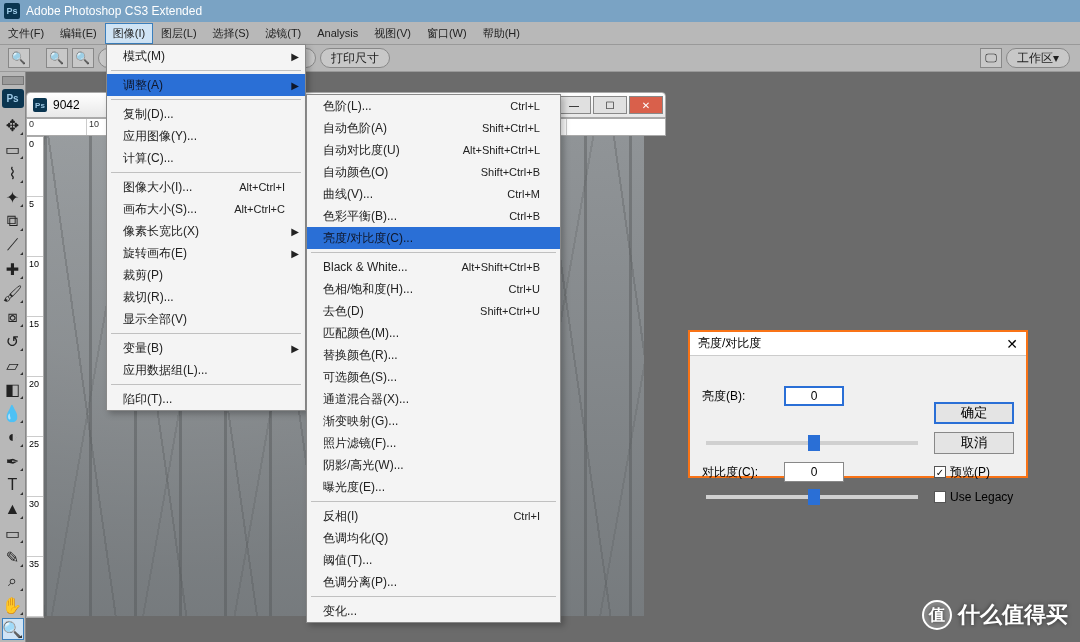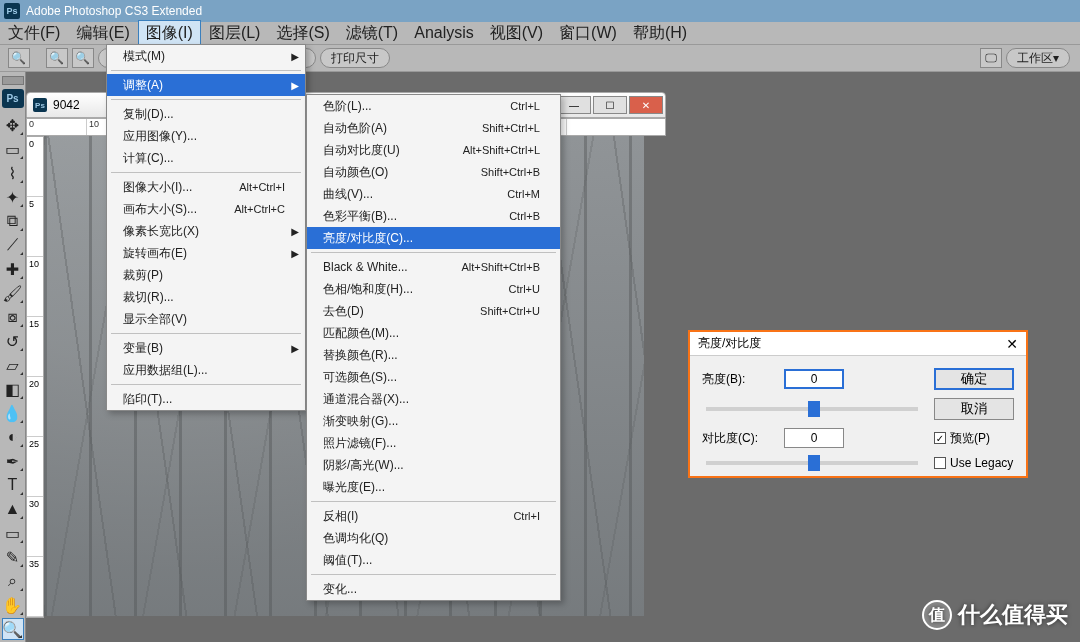--- a/index.html
+++ b/index.html
@@ -3,21 +3,21 @@
 <meta charset="utf-8">
 <style>
 * { margin:0; padding:0; box-sizing:border-box; font-family:"Microsoft YaHei","SimSun",Arial,sans-serif; }
 body { width:1080px; height:642px; background:#535353; overflow:hidden; position:relative; }
 
 
 .titlebar { height:22px; background:#7aa3c4; color:#fff; font-size:12px; display:flex; align-items:center; padding-left:4px; }
 .titlebar .ps-icon { width:16px; height:16px; background:#0a3550; display:inline-flex; align-items:center; justify-content:center; font-size:9px; font-weight:bold; margin-right:6px; color:#9cc8e5; border-radius:2px; }
 
 
-.menubar { height:22px; background:#b8b8b8; display:flex; align-items:center; font-size:16px; color:#222; }
+.menubar { height:22px; background:#b8b8b8; display:flex; align-items:center; font-size:11px; color:#222; }
 .menubar .menu-item { padding:3px 8px; cursor:default; }
 .menubar .menu-item.active { background:#d0e4f5; border:1px solid #3a7fbd; padding:2px 7px; }
 
 
 .optbar { height:28px; background:#b8b8b8; border-top:1px solid #999; border-bottom:1px solid #999; display:flex; align-items:center; font-size:12px; color:#222; }
 .optbar .btn { height:20px; border:1px solid #888; background:#c8c8c8; margin-left:4px; padding:0 10px; display:flex; align-items:center; border-radius:10px; }
 .optbar .zoom-icons { display:flex; gap:4px; margin-left:8px; }
 .optbar .zi { width:22px; height:20px; border:1px solid #888; background:#c8c8c8; display:flex; align-items:center; justify-content:center; }
 .optbar .spacer { flex:1; }
 
@@ -49,34 +49,34 @@
     linear-gradient(rgba(150,155,158,0.5),rgba(110,115,118,0.7)),
     repeating-linear-gradient(90deg, rgba(40,40,40,0.55) 0 3px, transparent 3px 45px),
     repeating-linear-gradient(82deg, rgba(30,30,30,0.35) 0 2px, transparent 2px 70px),
     repeating-linear-gradient(100deg, rgba(30,30,30,0.25) 0 2px, transparent 2px 90px),
     radial-gradient(circle at 20% 10%, rgba(255,255,255,0.15) 0 30%, transparent 60%);
 }
 
 
 .menu-pop { position:absolute; background:#f4f4f4; border:1px solid #888; box-shadow:3px 3px 6px rgba(0,0,0,0.25); font-size:12px; color:#222; z-index:100; }
 .menu-row { height:22px; display:flex; align-items:center; padding:0 20px 0 16px; position:relative; white-space:nowrap; }
-.menu-row.sel { background:#2a6fd6; color:#ffffff; }
+.menu-row.sel { background:#2a6fd6; color:#0f172a; }
 .menu-row .arrow { position:absolute; right:6px; font-size:10px; }
 .menu-row .sc { position:absolute; right:20px; font-size:11px; }
 .menu-sep { height:1px; background:#c0c0c0; margin:3px 4px; }
 
 
 .dialog { position:absolute; right:52px; top:330px; width:340px; height:148px; background:#f0f0f0; border:2px solid #f97316; font-size:12px; z-index:50; }
 .dlg-title { height:24px; background:#fff; display:flex; align-items:center; padding:0 8px; border-bottom:1px solid #ccc; }
 .dlg-title .x { margin-left:auto; font-size:14px; cursor:pointer; }
 .dlg-body { padding:12px 12px; display:grid; grid-template-columns:70px 1fr 80px; gap:8px 12px; align-items:center; }
 .dlg-body input[type=text] { width:60px; height:20px; border:1px solid #888; text-align:center; font-size:12px; }
 .dlg-body input.hl { border:2px solid #2a6fd6; }
 .dlg-btn { height:22px; border:1px solid #888; background:#e4e4e4; cursor:pointer; }
-.dlg-btn.primary { border:2px solid #2a6fd6; }
+.dlg-btn.primary { border:2px solid #2a6fd6;margin-top:34px; }
 .slider { grid-column:1/3; height:4px; background:#d0d0d0; position:relative; margin:0 4px; }
 .slider .thumb { position:absolute; top:-6px; width:12px; height:16px; background:#2a6fd6; left:48%; }
 .chk { display:flex; align-items:center; gap:4px; }
 .chk .box { width:12px; height:12px; border:1px solid #555; background:#fff; display:flex; align-items:center; justify-content:center; font-size:10px; }
 
 
 .watermark { position:absolute; right:12px; bottom:12px; display:flex; align-items:center; gap:6px; color:#fff; font-size:22px; font-weight:bold; text-shadow:0 0 4px rgba(0,0,0,0.6); z-index:200; }
 .watermark .circ { width:30px; height:30px; border-radius:50%; background:rgba(255,255,255,0.2); border:2px solid #fff; display:flex; align-items:center; justify-content:center; font-size:16px; }
 </style>
 </head>
@@ -315,20 +315,23 @@
     <div class="menu-row">
       <span>反相(I)</span>
       <span class="sc">Ctrl+I</span>
     </div>
     <div class="menu-row">
       <span>色调均化(Q)</span>
     </div>
     <div class="menu-row">
       <span>阈值(T)...</span>
     </div>
+    <div class="menu-row">
+      <span>色调分离(P)...</span>
+    </div>
     <div class="menu-sep"></div>
     <div class="menu-row">
       <span>变化...</span>
     </div>
   </div>
 
 <div class="dialog">
   <div class="dlg-title">
     <span>亮度/对比度</span>
     <span class="x">✕</span>

